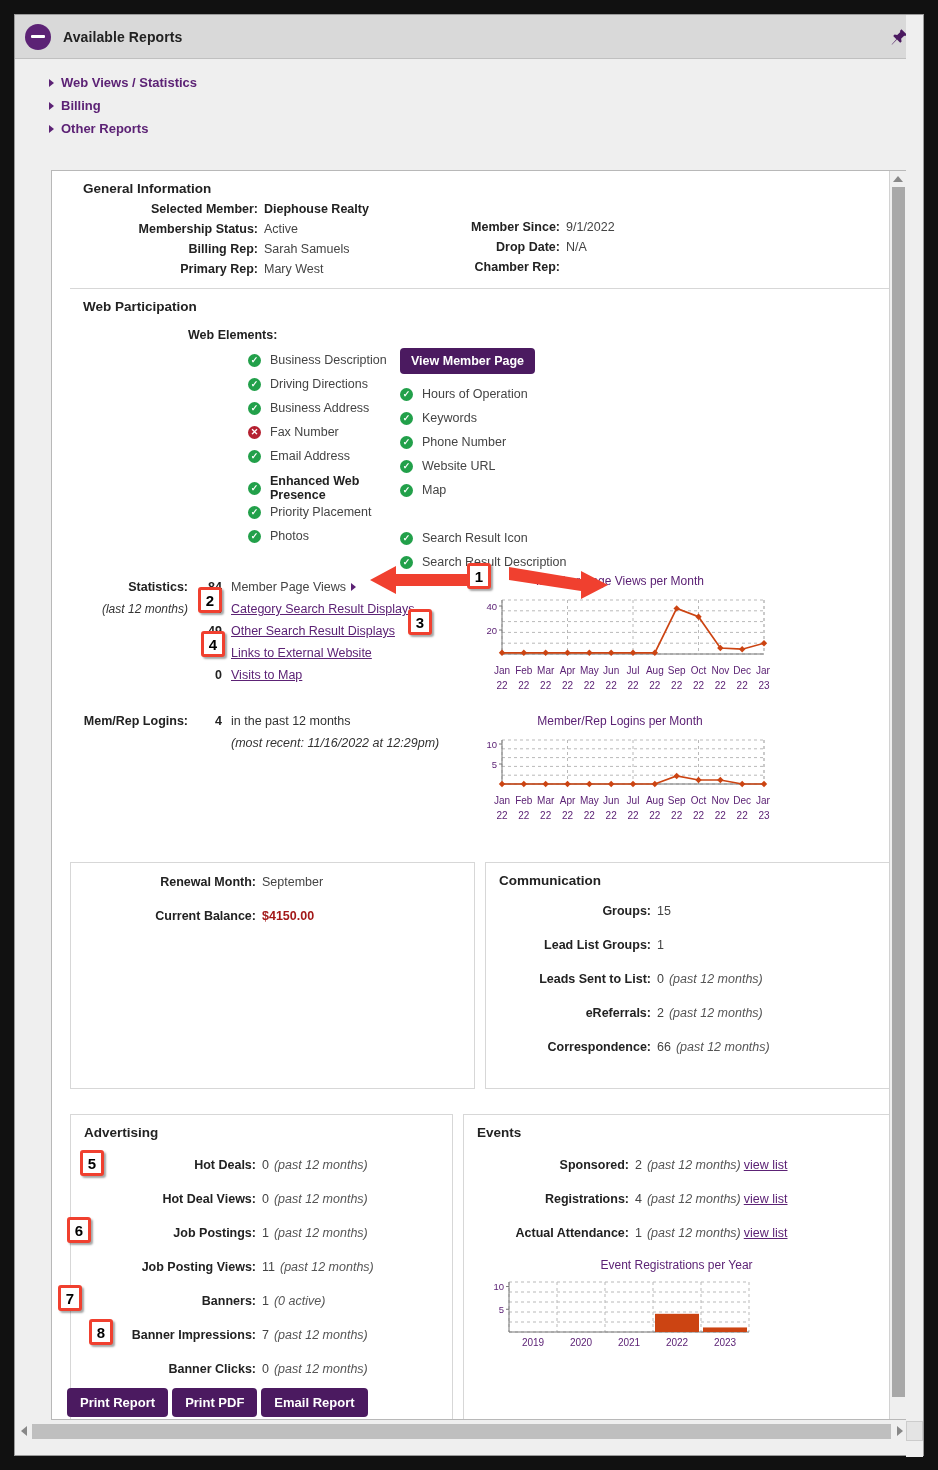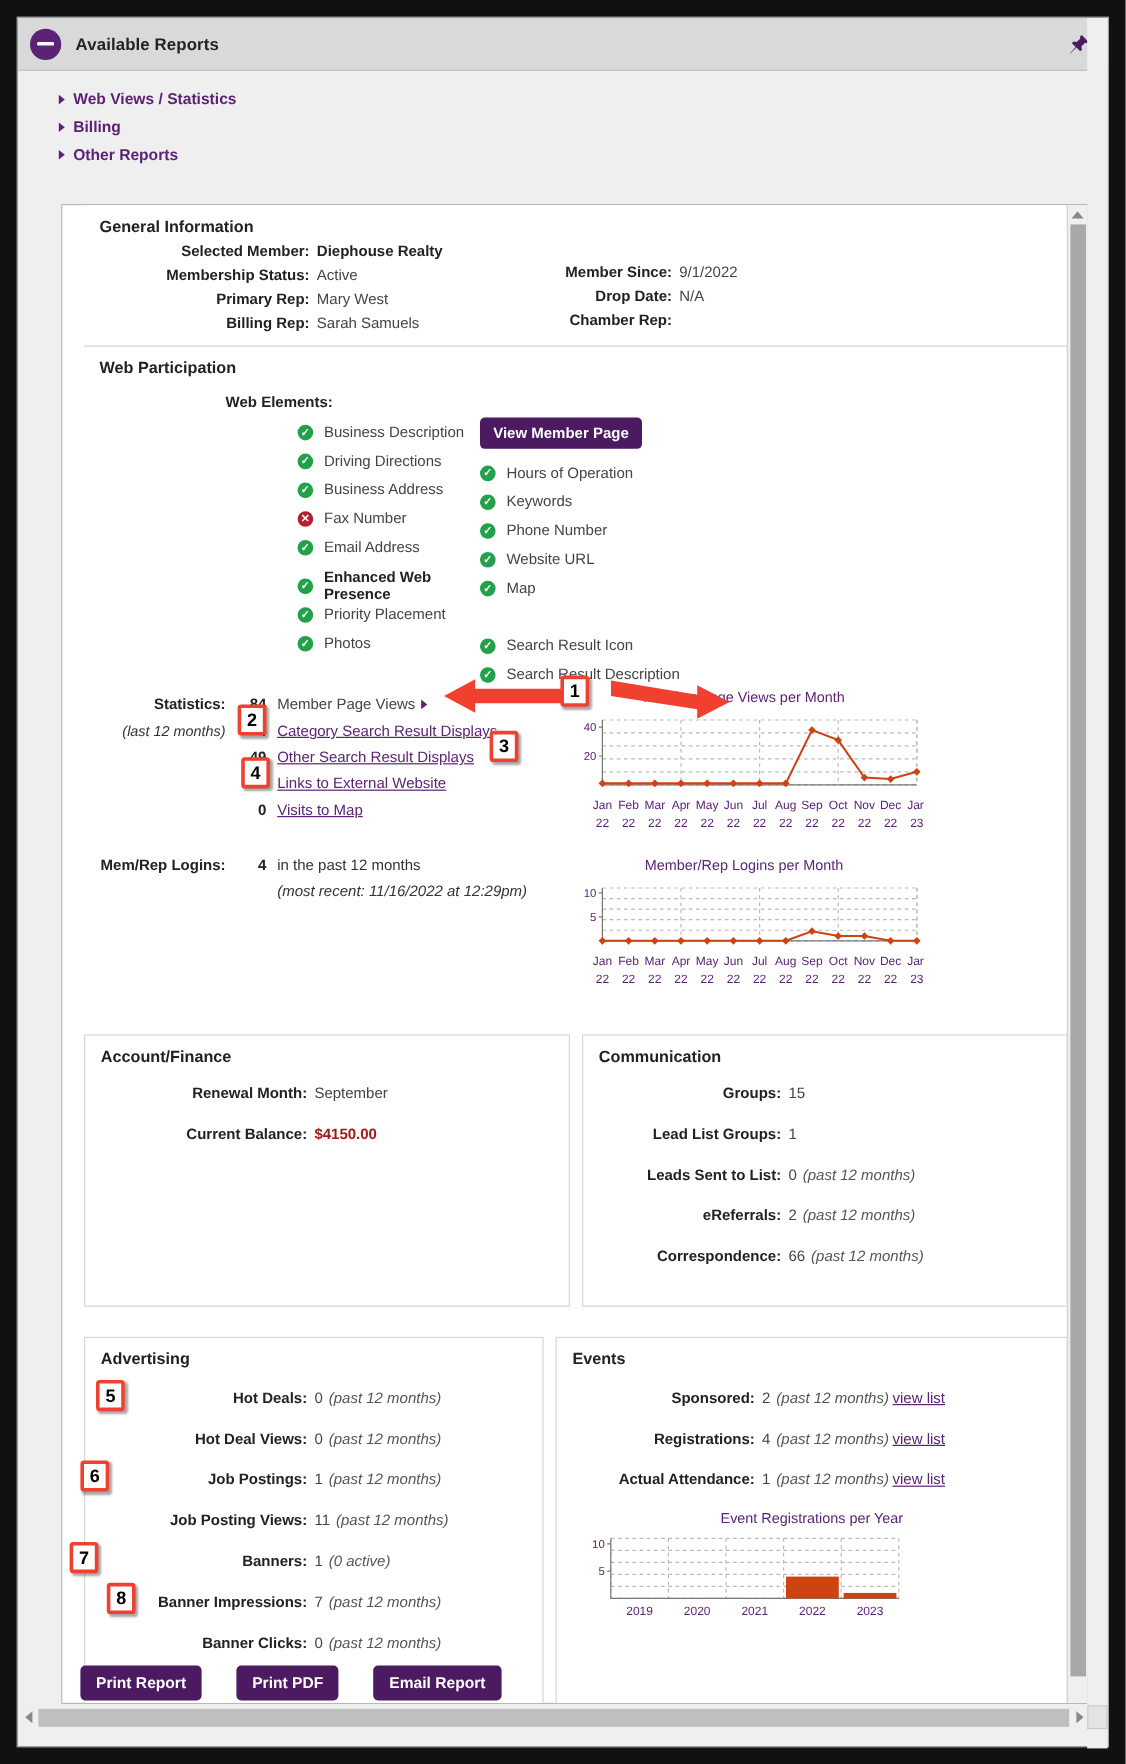--- a/index.html
+++ b/index.html
@@ -142,21 +142,21 @@
     position:absolute; width:24px; height:26px;
     border:3px solid #f0402f; background:#fff; border-radius:3px;
     display:flex; align-items:center; justify-content:center;
     font-weight:bold; font-size:15px; color:#000;
     box-shadow:2px 2px 2px rgba(0,0,0,.35);
     z-index:40;
   }
   .arrow { position:absolute; z-index:39; }
 
   
-  .footer-btns { position:absolute; left:52px; bottom:38px; display:flex; gap:29px; }
+  .footer-btns { position:absolute; left:52px; bottom:38px; display:flex; gap:4px; }
   .fbtn {
     background:#4b1a60; color:#fff; font-weight:bold; font-size:13px;
     border:none; border-radius:4px; padding:7px 13px; cursor:pointer;
   }
   
   .hscroll {
     position:absolute; left:0; bottom:14px; width:893px; height:20px;
     background:#efefef; display:flex; align-items:center;
   }
   .hscroll .lt, .hscroll .rt { width:17px; display:flex; align-items:center; justify-content:center; }
@@ -212,26 +212,26 @@
           <div class="gi-left">
             <div class="kv-row">
               <span class="kv-label">Selected Member:</span>
               <span class="kv-val" style="font-weight:bold;color:#222;">Diephouse Realty</span>
             </div>
             <div class="kv-row">
               <span class="kv-label">Membership Status:</span>
               <span class="kv-val">Active</span>
             </div>
             <div class="kv-row">
+              <span class="kv-label">Billing Rep:</span>
+              <span class="kv-val">Sarah Samuels</span>
+            </div>
+            <div class="kv-row">
               <span class="kv-label">Primary Rep:</span>
               <span class="kv-val">Mary West</span>
-            </div>
-            <div class="kv-row">
-              <span class="kv-label">Billing Rep:</span>
-              <span class="kv-val">Sarah Samuels</span>
             </div>
           </div>
           <div class="gi-right" style="padding-top:18px;">
             <div class="kv-row">
               <span class="kv-label">Member Since:</span>
               <span class="kv-val">9/1/2022</span>
             </div>
             <div class="kv-row">
               <span class="kv-label">Drop Date:</span>
               <span class="kv-val">N/A</span>
@@ -489,21 +489,20 @@
                 <text x="272.16666666666663" y="27" text-anchor="middle" fill="#5c2275" font-size="10" font-family="&quot;Liberation Sans&quot;, sans-serif">22</text>
                 <text x="294" y="12" text-anchor="middle" fill="#5c2275" font-size="10" font-family="&quot;Liberation Sans&quot;, sans-serif">Jan</text>
                 <text x="294" y="27" text-anchor="middle" fill="#5c2275" font-size="10" font-family="&quot;Liberation Sans&quot;, sans-serif">23</text>
               </svg>
           </div>
         </div>
       </div>
 
       <div class="two-col">
         <div class="card">
-          <div class="sect-title">Account/Finance</div>
           <div class="card-body">
             <div class="kv-row">
               <span class="kv-label lbl-w-acct">Renewal Month:</span>
               <span class="kv-val">September</span>
             </div>
             <div class="kv-row">
               <span class="kv-label lbl-w-acct">Current Balance:</span>
               <span class="kv-val balance-red">$4150.00</span>
             </div>
             <div style="height:34px;"></div>

